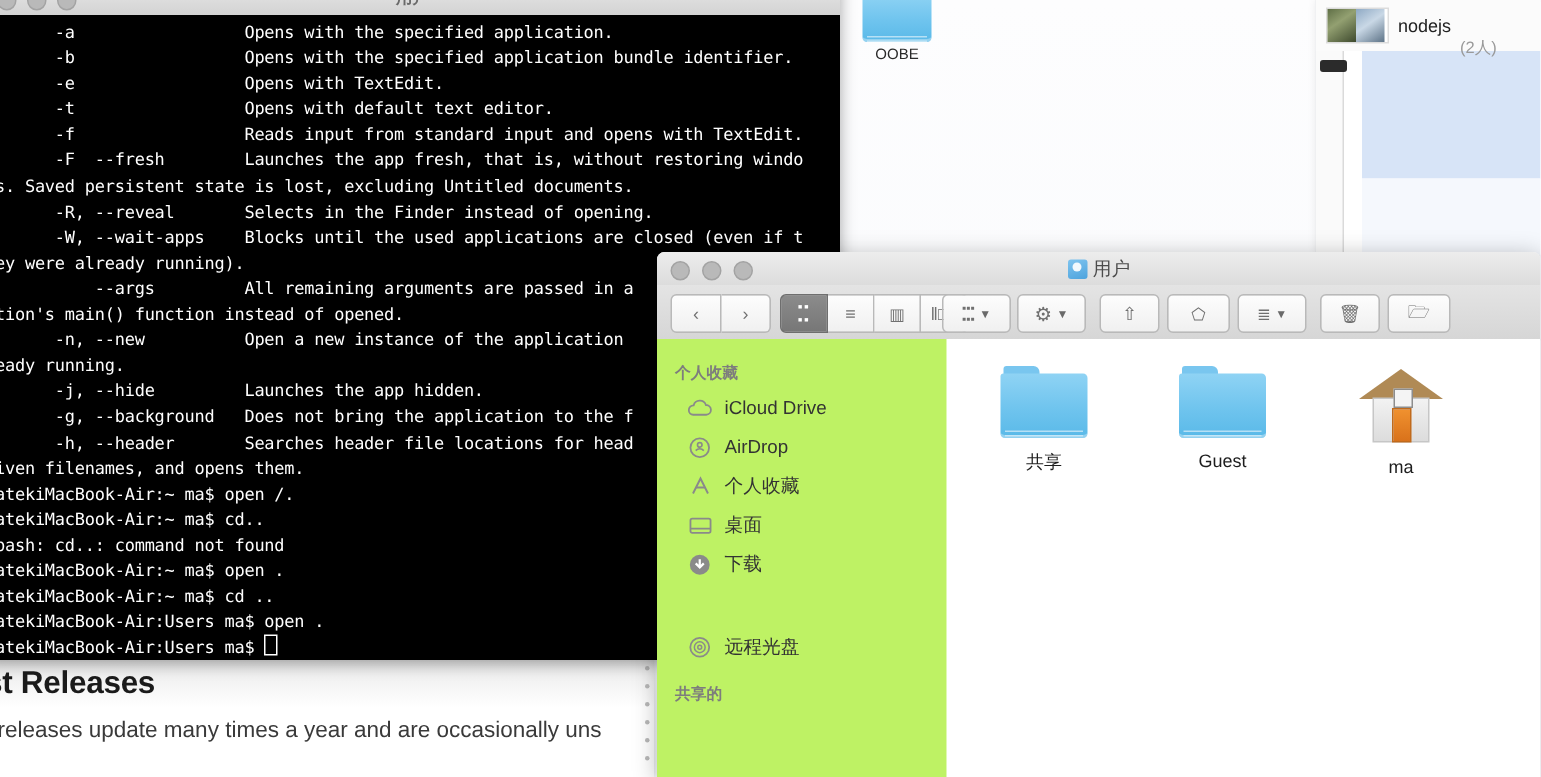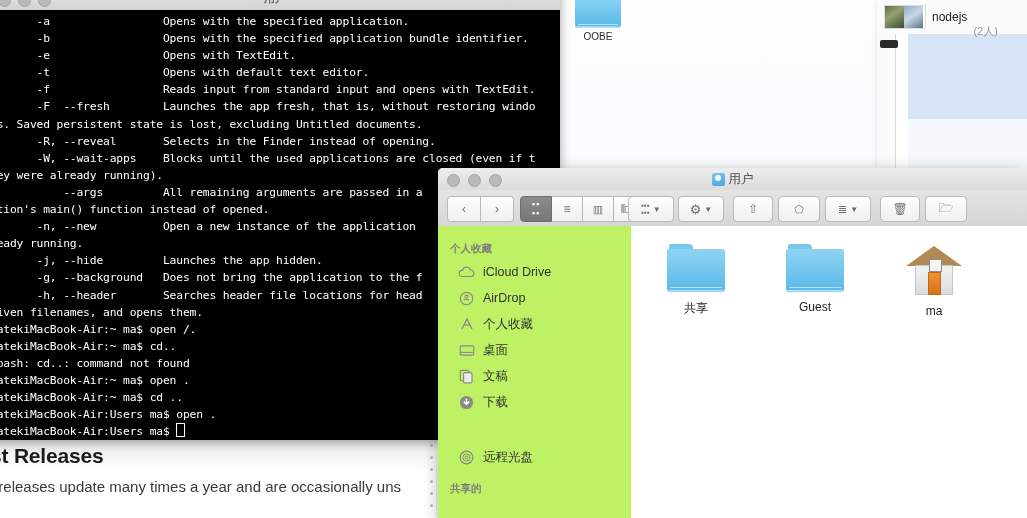--- a/index.html
+++ b/index.html
@@ -324,29 +324,20 @@
       <div class="sb-item">
         <span class="sb-ico">
           <svg width="16" height="13" viewBox="0 0 16 13">
               <rect x="1.3" y="1.8" width="13.4" height="9.4" rx="1.2" fill="none" stroke="#8a8a8a" stroke-width="1.2"></rect>
               <line x1="1.3" y1="8.4" x2="14.7" y2="8.4" stroke="#8a8a8a" stroke-width="1.1"></line>
             </svg>
         </span>
         <span>桌面</span>
       </div>
 
-      <div class="sb-item">
-        <span class="sb-ico">
-          <svg width="15" height="15" viewBox="0 0 15 15">
-              <rect x="1.3" y="1.3" width="8.4" height="10.4" rx="1" fill="none" stroke="#8a8a8a" stroke-width="1.15"></rect>
-              <rect x="4.6" y="3.6" width="8.4" height="10.2" rx="1" fill="#eaeaea" stroke="#8a8a8a" stroke-width="1.15"></rect>
-            </svg>
-        </span>
-        <span>文稿</span>
-      </div>
 
       <div class="sb-item">
         <span class="sb-ico">
           <svg width="15" height="15" viewBox="0 0 15 15">
               <circle cx="7.5" cy="7.5" r="6.6" fill="#8a8a8a"></circle>
               <path d="M7.5 3.8 v5 M4.8 6.6 L7.5 9.3 L10.2 6.6" fill="none" stroke="#fff" stroke-width="1.5"></path>
             </svg>
         </span>
         <span>下载</span>
       </div>

